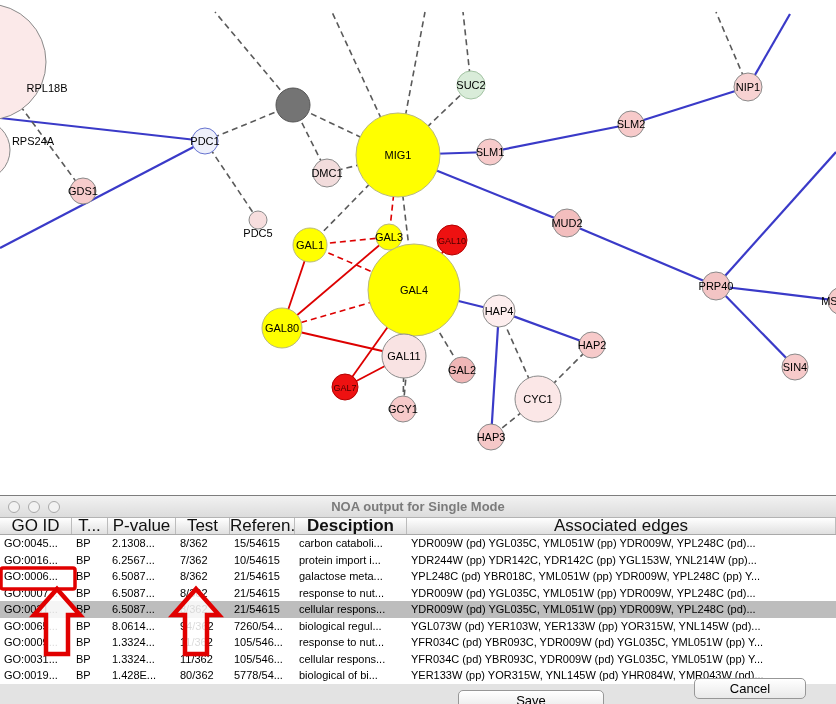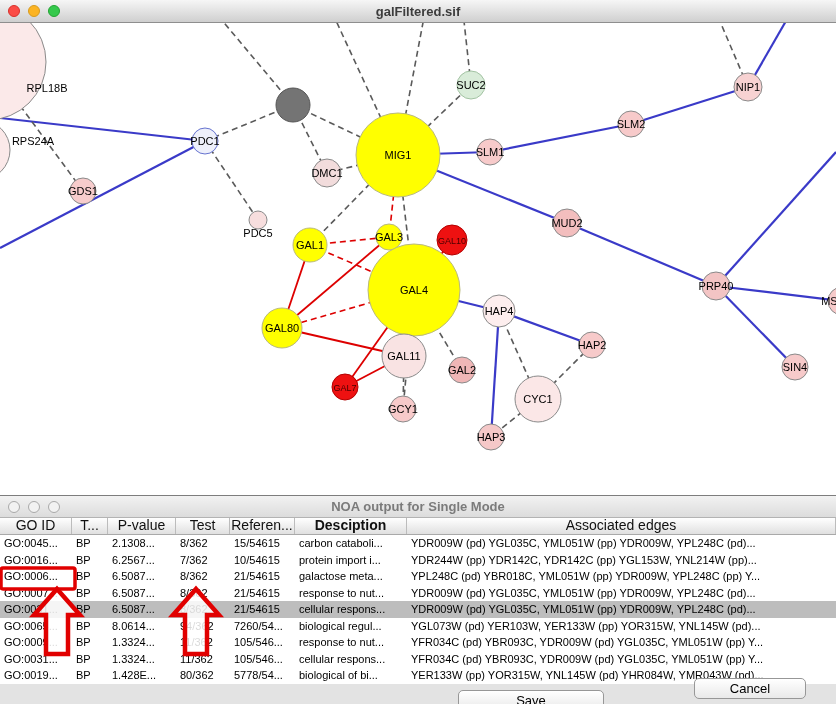--- a/index.html
+++ b/index.html
@@ -36,21 +36,21 @@
     font-size:13px;font-weight:bold;color:#7b7b7b;box-sizing:border-box;
   }
   .dialog-titlebar .lights{top:5px;}
   .table-header{
     display:flex;height:17px;box-sizing:border-box;
     background:linear-gradient(#ffffff,#e0e0e0);
     border-bottom:1px solid #a9a9a9;
   }
   .th{
     box-sizing:border-box;border-right:1px solid #bcbcbc;
-    font-size:14px;line-height:15px;text-align:center;
+    font-size:17px;line-height:15px;text-align:center;
     overflow:hidden;white-space:nowrap;color:#111;flex:0 0 auto;
   }
   .table-body{background:#d946ef;height:149px;overflow:hidden;}
   .tr{display:flex;height:16.5px;background:#ffffff;}
   .tr.selected{background:#bdbdbd;}
   .td{
     box-sizing:border-box;padding:0 4px;flex:0 0 auto;
     font-size:11px;line-height:16.5px;white-space:nowrap;overflow:hidden;color:#000;
   }
   .btn{
@@ -167,28 +167,20 @@
       <circle cx="403" cy="409" r="13" fill="#f7caca" stroke="#8a8a8a" stroke-width="1"></circle>
       <text x="403" y="413" text-anchor="middle" font-size="11" fill="#000000">GCY1</text>
       <circle cx="538" cy="399" r="23" fill="#fbe7e7" stroke="#8a8a8a" stroke-width="1"></circle>
       <text x="538" y="403" text-anchor="middle" font-size="11" fill="#000000">CYC1</text>
       <circle cx="491" cy="437" r="13" fill="#f5c8c8" stroke="#8a8a8a" stroke-width="1"></circle>
       <text x="491" y="441" text-anchor="middle" font-size="11" fill="#000000">HAP3</text>
       <circle cx="842" cy="301" r="14" fill="#f7caca" stroke="#8a8a8a" stroke-width="1"></circle>
       <text x="834" y="305" text-anchor="middle" font-size="11" fill="#000000">MSI1</text>
     </svg>
 
-  <div class="window-titlebar">
-    <div class="lights">
-      <button class="light red"></button>
-      <button class="light yellow"></button>
-      <button class="light green"></button>
-    </div>
-    <span>galFiltered.sif</span>
-  </div>
 
   <div class="dialog">
     <div class="dialog-titlebar">
       <div class="lights">
         <button class="light gray"></button>
         <button class="light gray"></button>
         <button class="light gray"></button>
       </div>
       <span>NOA output for Single Mode</span>
     </div>

